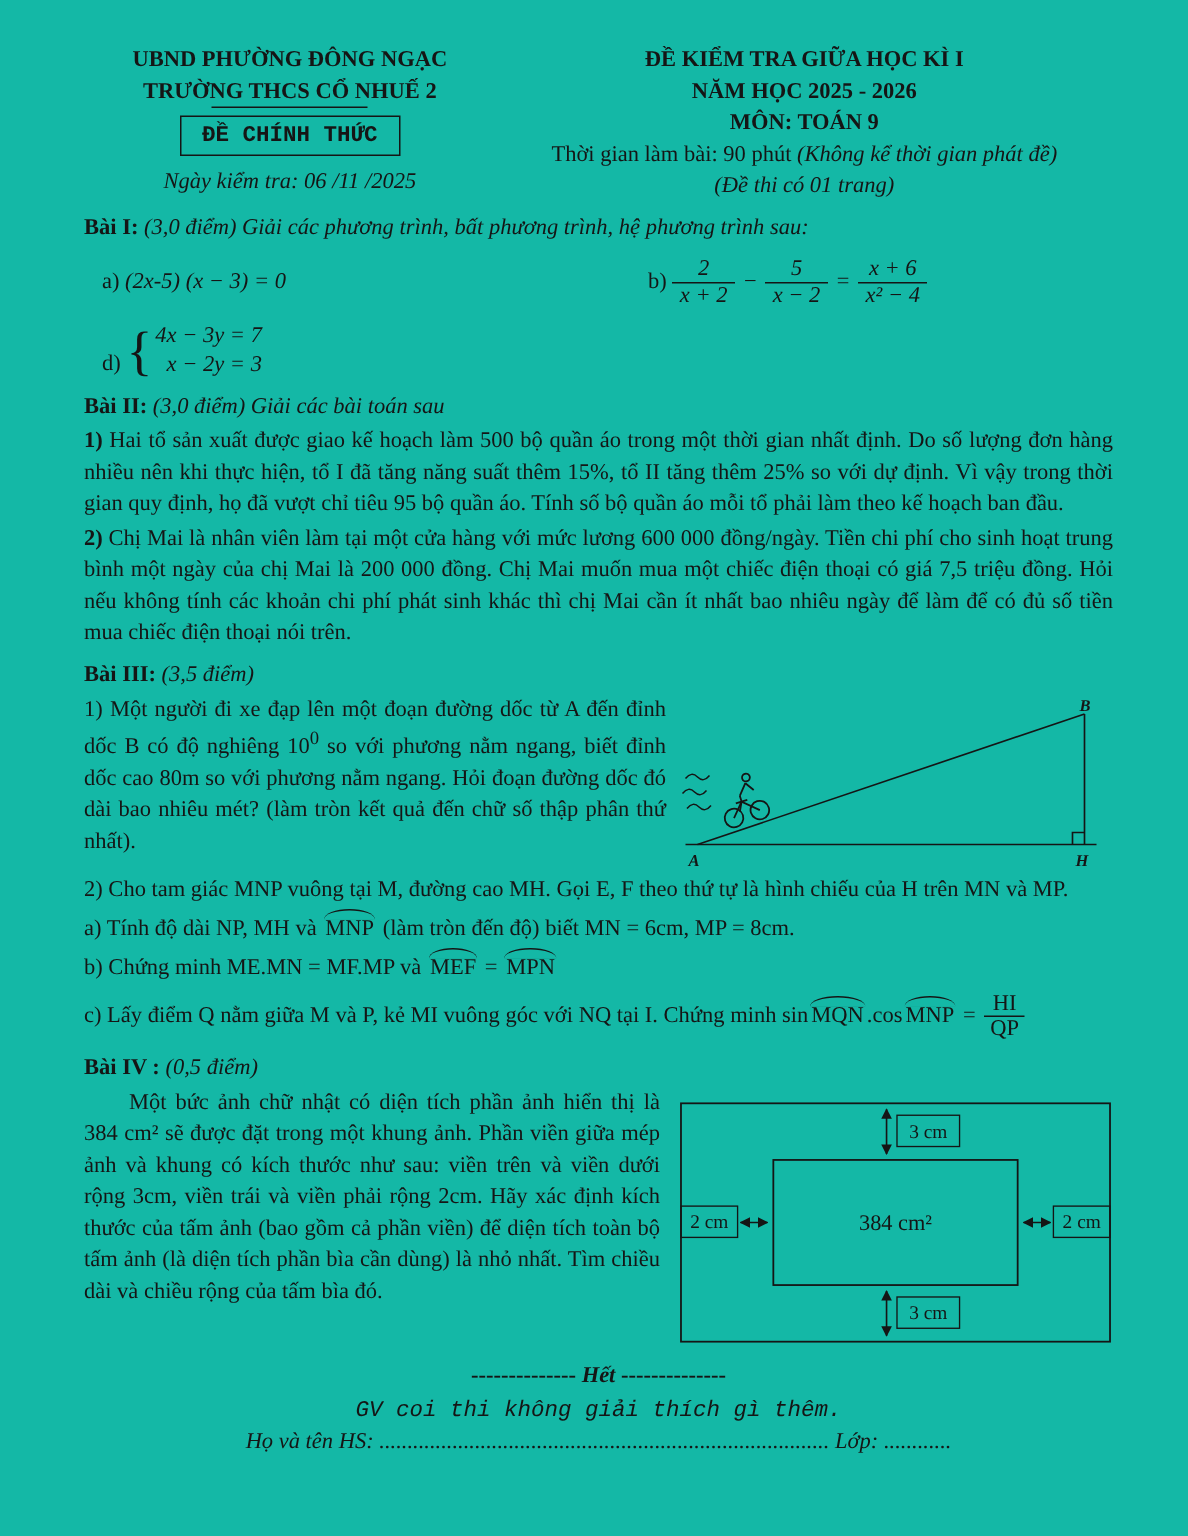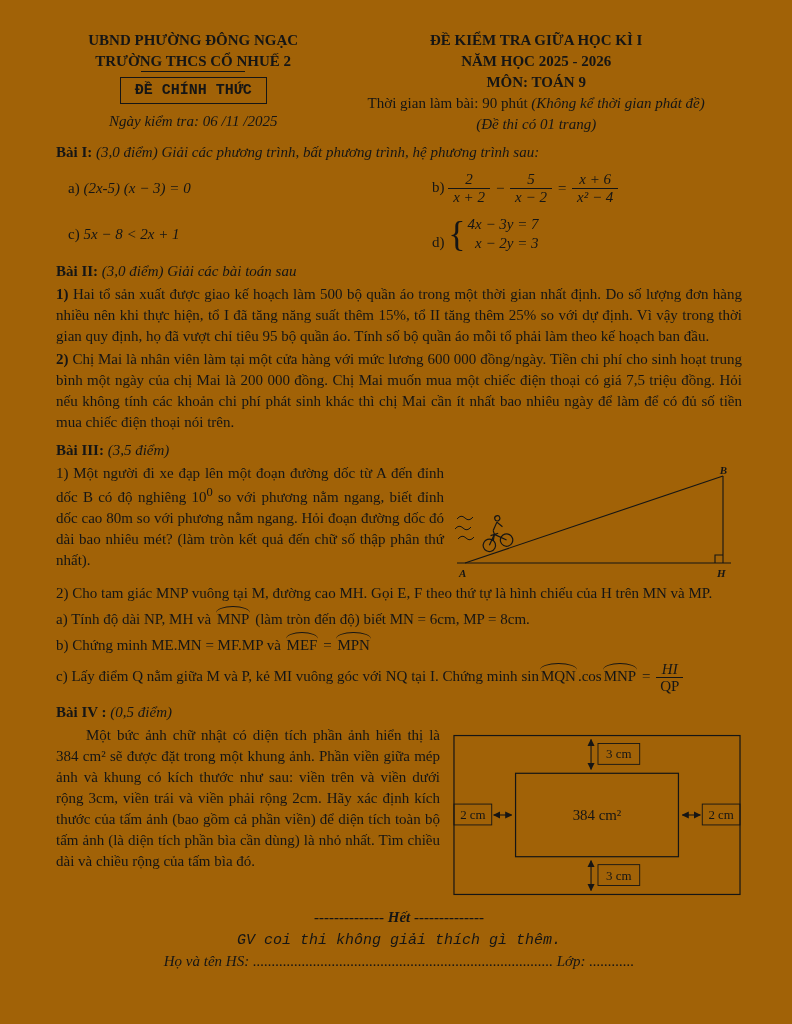--- a/index.html
+++ b/index.html
@@ -1,18 +1,18 @@
 <!DOCTYPE html>
 <html><head>
 <meta charset="utf-8">
 <style>
   * { margin:0; padding:0; box-sizing:border-box; }
   html,body { background:#e8e8e8; }
   .page {
-    width:792px; height:1024px; margin:0 auto; background:#a16207;
+    width:792px; height:1024px; margin:0 auto; background:#14b8a6;
     font-family:"Liberation Serif","DejaVu Serif",serif;
     font-size:15px; line-height:1.4; color:#151515;
     padding:30px 50px 16px 56px; overflow:hidden;
   }
   .hdr { display:flex; }
   .hdr-left { width:40%; text-align:center; }
   .hdr-right { width:60%; text-align:center; }
   .bold { font-weight:bold; }
   .ital { font-style:italic; }
   .school { position:relative; display:inline-block; }
@@ -37,21 +37,21 @@
   .sys-eqs { display:inline-flex; flex-direction:column; line-height:1.3;text-align:right; }
   .b3-row { display:flex; gap:10px; margin-top:2px; }
   .b3-text { flex:1; text-align:justify; }
   .b3-fig { flex:0 0 288px; display:flex; align-items:center; justify-content:center; }
   .fig-tri { width:288px; height:118px; }
   .q-line { margin:5px 0; }
   .hat { position:relative; display:inline-block; padding:0 2px; }
   .hat::before { content:""; position:absolute; left:1px; right:1px; top:-3px; height:6px;
     border-top:1.2px solid #151515; border-radius:50% 50% 0 0 / 100% 100% 0 0; }
   .ifrac { display:inline-flex; flex-direction:column; text-align:center; line-height:1.1; vertical-align:middle; margin-left:2px; }
-  .ifrac .num { border-bottom:1.1px solid #151515; padding:0 4px;font-style:italic; }
+  .ifrac .num { border-bottom:1.1px solid #151515; padding:0 4px; }
   .ifrac .den { padding:0 4px; }
   .b4-row { display:flex; gap:12px; margin-top:2px; }
   .b4-text { flex:1; text-align:justify; text-indent:30px; }
   .b4-fig { flex:0 0 290px; display:flex; align-items:flex-end; justify-content:center; padding-top:8px; }
   .fig-frame { width:290px; height:164px; }
   svg text { font-family:"Liberation Serif","DejaVu Serif",serif; }
   .footer { text-align:center; margin-top:10px; }
   .het-line { font-weight:bold; }
   .het-word { font-weight:bold; font-style:italic; }
   .gv-line { font-style:italic; margin-top:2px;font-family:Liberation Mono, monospace; }
@@ -100,24 +100,20 @@
         <span>=</span>
         <span class="frac">
             <span class="num">x + 6</span>
             <span class="den">x² − 4</span>
           </span>
       </span>
     </div>
   </div>
 
   <div class="eq-row">
-    <div class="eq-cell-l">
-      <span>c)</span>
-      <span class="math">5x − 8 &lt; 2x + 1</span>
-    </div>
     <div class="eq-cell-r">
       <span>d)</span>
       <span class="sys math">
         <span class="brace">{</span>
         <span class="sys-eqs">
           <span>4x − 3y = 7</span>
           <span>x − 2y = 3</span>
         </span>
       </span>
     </div>

